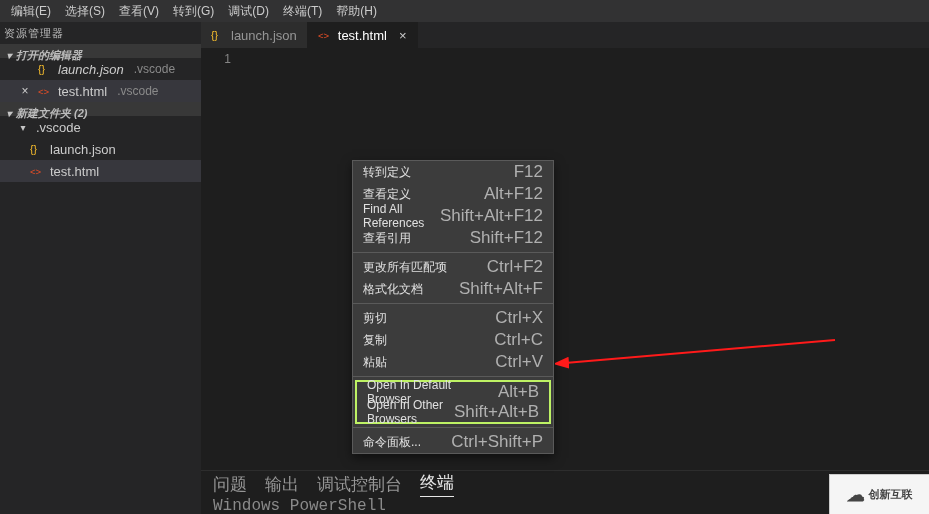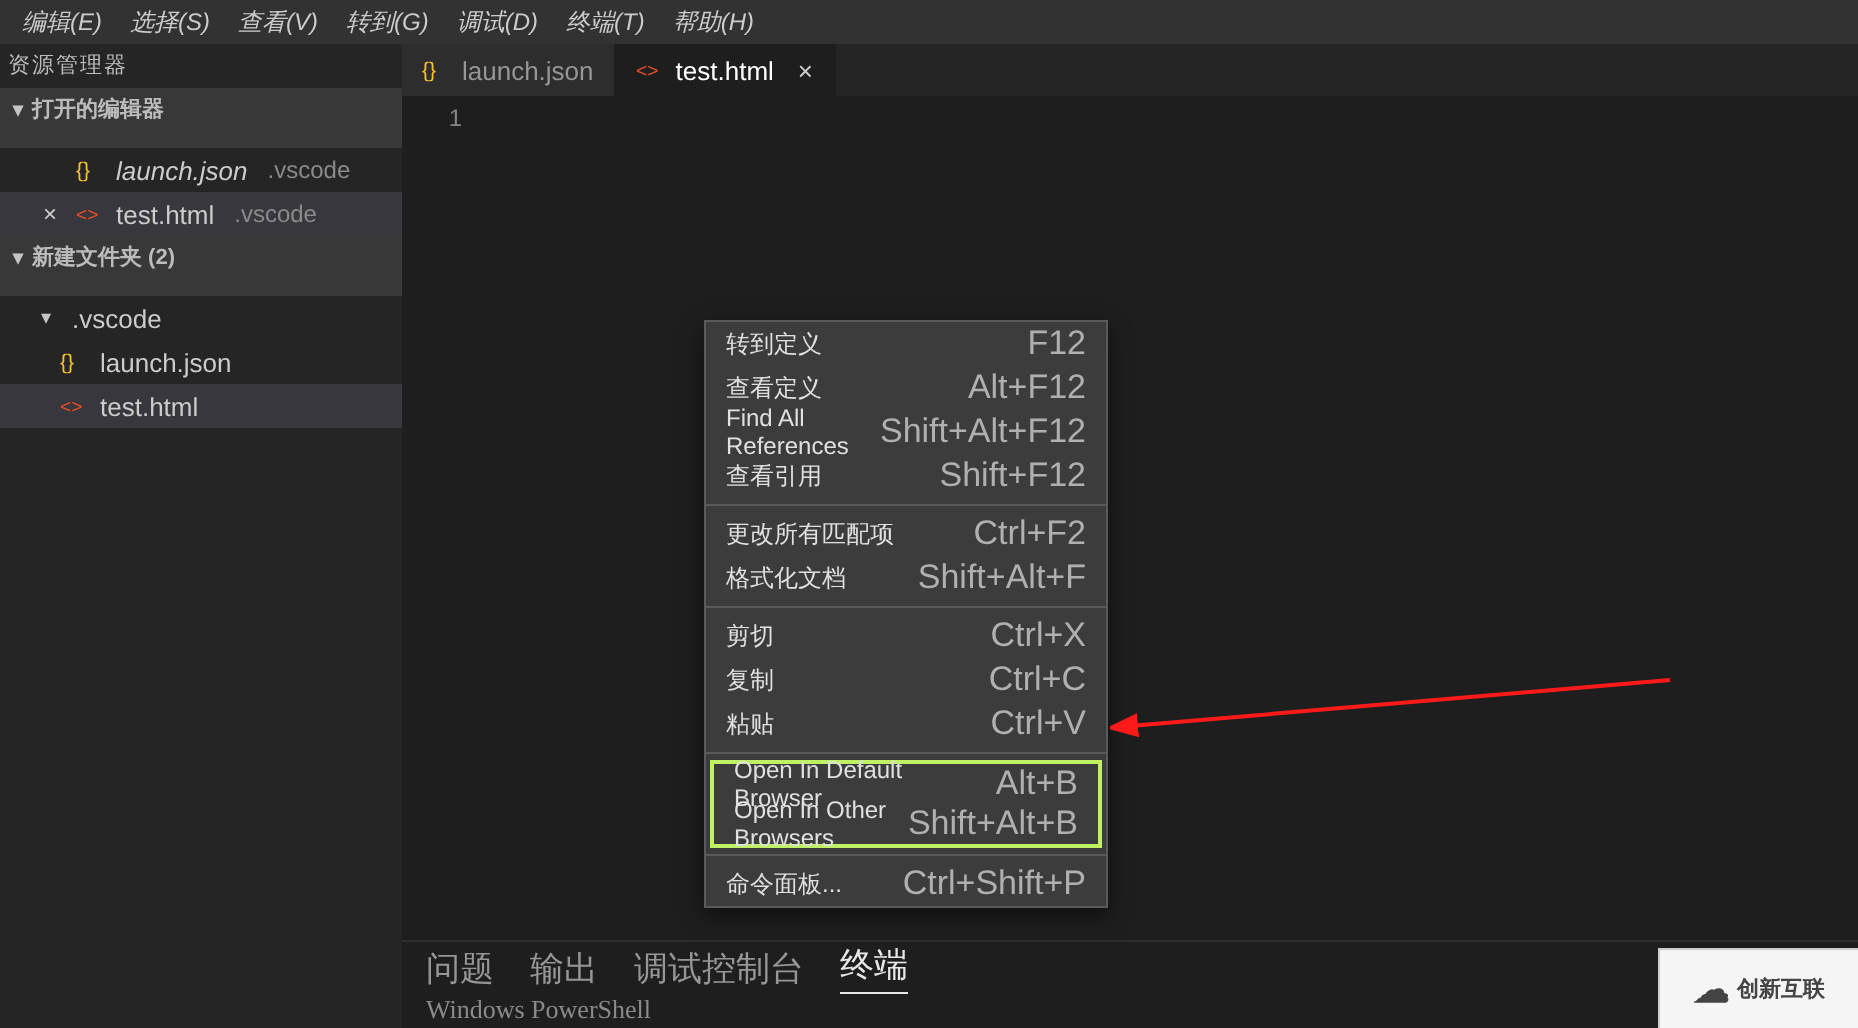--- a/index.html
+++ b/index.html
@@ -1,44 +1,44 @@
 <!DOCTYPE html>
 <html><head>
 <meta charset="utf-8">
 <style>
   * { margin: 0; padding: 0; box-sizing: border-box; font-family: "Segoe UI", "Microsoft YaHei", sans-serif; }
   body { width: 929px; height: 514px; background: #1e1e1e; color: #cccccc; overflow: hidden; position: relative; }
   .menubar { height: 22px; background: #323233; display: flex; align-items: center; padding: 0 4px; font-size: 12px; }
-  .menubar .menu-item { padding: 0 7px; color: #cccccc; cursor: default; font-style: italic; }
+  .menubar .menu-item { padding: 0 7px; color: #cccccc; cursor: default; }
   .menubar .title { flex: 1; text-align: center; font-size: 12px; color: #cccccc; }
   .main { display: flex; height: calc(100% - 22px); justify-content: center; }
   .sidebar { width: 201px; background: #252526; display: flex; flex-direction: column; font-size: 12px; }
   .sidebar .section-title { height: 22px; line-height: 22px; padding-left: 4px; font-size: 11px; color: #bbbbbb; background: #252526; letter-spacing: 1px; }
-  .sidebar .section-header { height: 30px; line-height: 22px; padding-left: 4px; font-size: 11px; color: #bbbbbb; background: #383838; font-weight: bold; }
+  .sidebar .section-header { height: 14px; line-height: 22px; padding-left: 4px; font-size: 11px; color: #bbbbbb; background: #383838; font-weight: bold; font-style: italic; }
   .sidebar .tree-item { height: 22px; display: flex; align-items: center; padding-left: 18px; font-size: 13px; color: #cccccc; gap: 6px; }
   .sidebar .tree-item.selected { background: #37373d; }
   .sidebar .tree-item .close-icon { width: 14px; text-align: center; color: #cccccc; font-size: 12px; }
   .sidebar .tree-item .file-icon { width: 14px; display: inline-flex; align-items: center; justify-content: center; }
   .sidebar .tree-item .label { flex: 0 0 auto; }
   .sidebar .tree-item .path { color: #8a8a8a; font-size: 12px; margin-left: 4px; }
   .sidebar .tree-item.italic .label { font-style: italic; }
   .sidebar .tree-item.child { padding-left: 18px; }
   .editor-area { flex: 1; display: flex; flex-direction: column; background: #1e1e1e; position: relative; }
   .tabs { height: 26px; background: #252526; display: flex; align-items: stretch; font-size: 13px; }
   .tab { display: flex; align-items: center; padding: 0 10px; gap: 6px; color: #969696; background: #2d2d2d; border-right: 1px solid #1e1e1e; }
   .tab.active { background: #1e1e1e; color: #ffffff; }
   .tab .file-icon { width: 14px; display: inline-flex; align-items: center; justify-content: center; }
   .tab .close { font-size: 13px; color: #cccccc; margin-left: 6px; }
   .editor-body { flex: 1; display: flex; background: #1e1e1e; }
   .gutter { width: 48px; text-align: right; padding: 4px 18px 0 0; color: #858585; font-size: 12px; font-family: Consolas, monospace; }
   .code { flex: 1; padding-top: 4px; font-family: Consolas, monospace; font-size: 13px; color: #d4d4d4; position: relative; }
   .panel { height: 44px; background: #1e1e1e; border-top: 1px solid #2d2d2d; }
   .panel-tabs { display: flex; height: 26px; align-items: center; padding-left: 12px; gap: 18px; font-size: 17px; color: #969696; }
   .panel-tabs .ptab.active { color: #e7e7e7; border-bottom: 1px solid #e7e7e7; padding-bottom: 2px; }
-  .panel-line { padding-left: 12px; font-size: 13px; color: #8a8a8a; font-family: Liberation Serif, serif; }
+  .panel-line { padding-left: 12px; font-size: 16px; color: #8a8a8a; font-family: Liberation Mono, monospace; }
   
   .context-menu { position: absolute; left: 352px; top: 160px; width: 202px; background: #3c3c3c; border: 1px solid #5a5a5a; box-shadow: 0 4px 10px rgba(0,0,0,0.5); font-size: 12px; color: #e0e0e0; }
   .cm-row { display: flex; justify-content: space-between; align-items: center; height: 22px; padding: 0 10px; }
   .cm-sep { height: 1px; background: #5a5a5a; margin: 3px 0; }
   .cm-highlight-box { border: 2px solid #bef264; margin: 2px; }
   .cm-highlight-box .cm-row { height: 20px; }
   .cm-row .sc { color: #b0b0b0; font-size: 17px; }
   
   .arrow-svg { position: absolute; left: 555px; top: 335px; pointer-events: none; }
   

